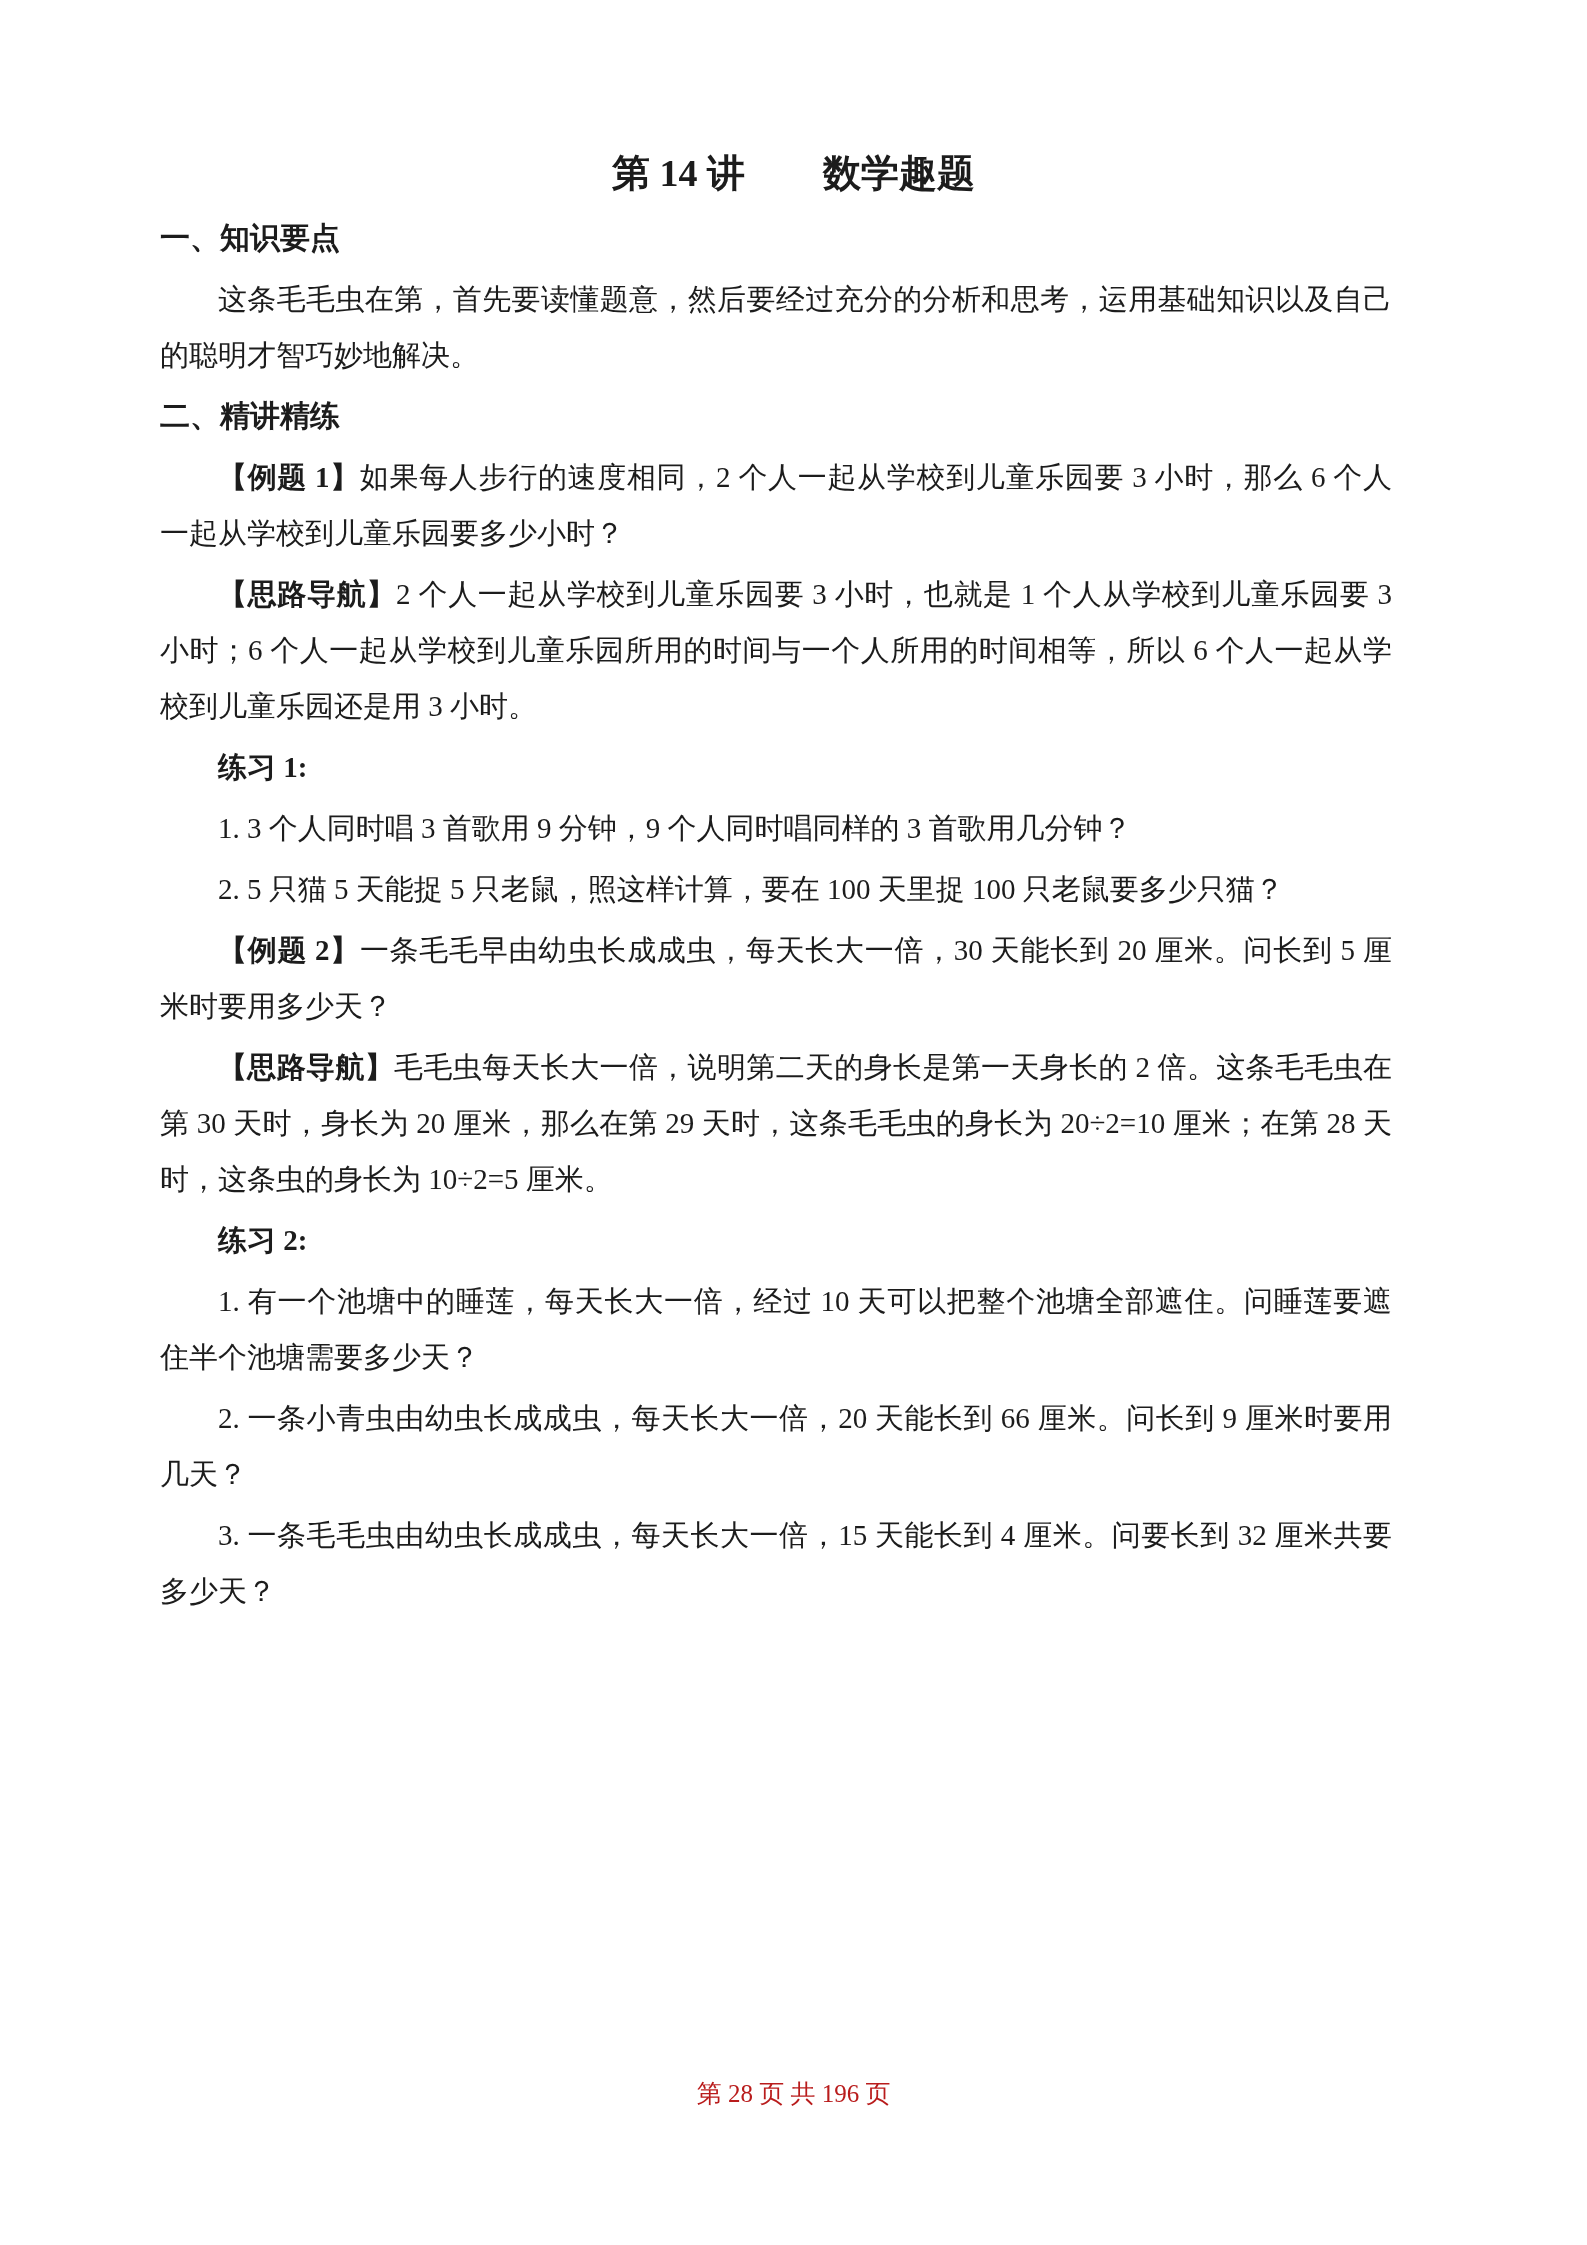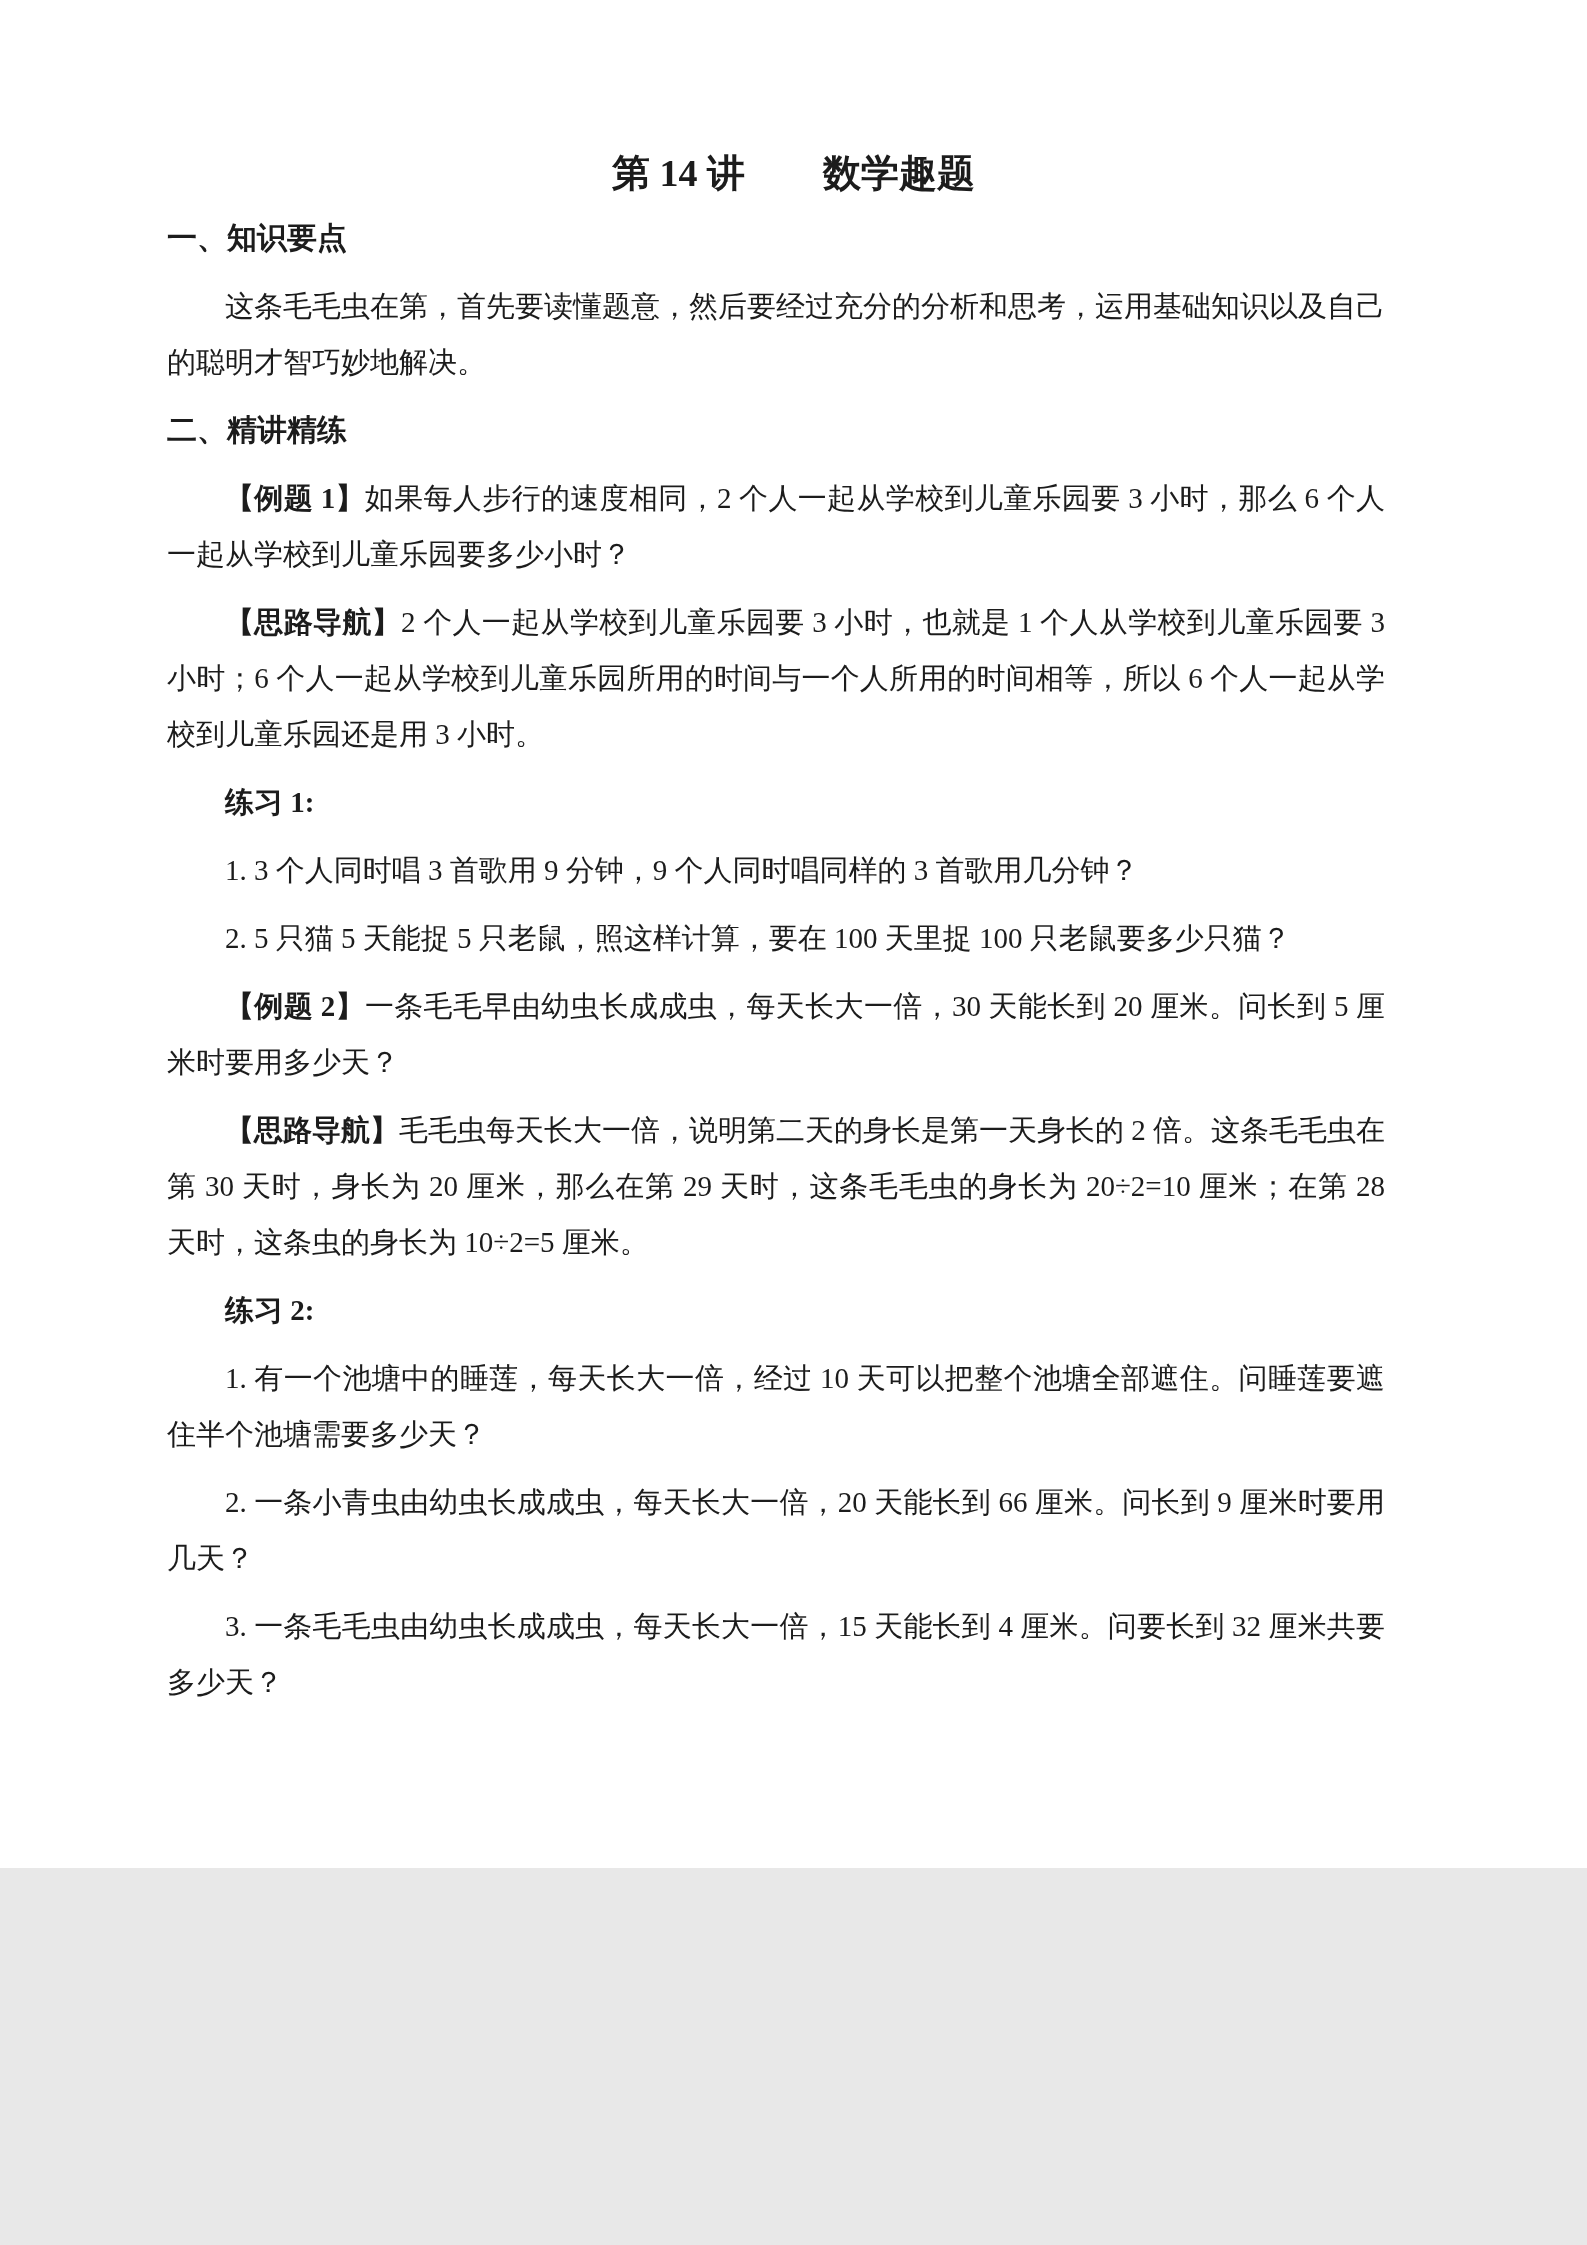--- a/index.html
+++ b/index.html
@@ -1,18 +1,18 @@
 <!DOCTYPE html>
 <html><head>
 <meta charset="utf-8">
 <style>
   html, body { margin:0; padding:0; background:#e8e8e8; }
   .page {
     position:relative;
-    width:1587px; height:1868px;
+    width:1587px; height:2245px;
     margin:0 auto;
     background:#ffffff;
     color:#1c1c1c;
     font-family:"Liberation Serif","DejaVu Serif",serif;
     overflow:hidden;
   }
   .doc-title {
     padding-top:148px;
     text-align:center;
     font-size:38px;
@@ -22,21 +22,21 @@
   }
   .title-gap { display:inline-block; width:78px; }
   .content {
     margin-left:155px;
     margin-top:12px;
     width:1242px;
     font-size:29px;
     line-height:56px;
     text-align:justify;
   }
-  .content p { margin:12px; padding:0; text-indent:2em; }
+  .content p { margin:5px; padding:0; text-indent:2em; }
   .content p.sec-heading { text-indent:0; font-weight:bold; font-size:30px; }
   .content p.drill-heading { font-weight:bold; }
   .lbl { font-weight:bold; }
   .footer {
     position:absolute;
     top:2078px; left:0;
     width:100%;
     text-align:center;
     font-size:25px;
     line-height:32px;

